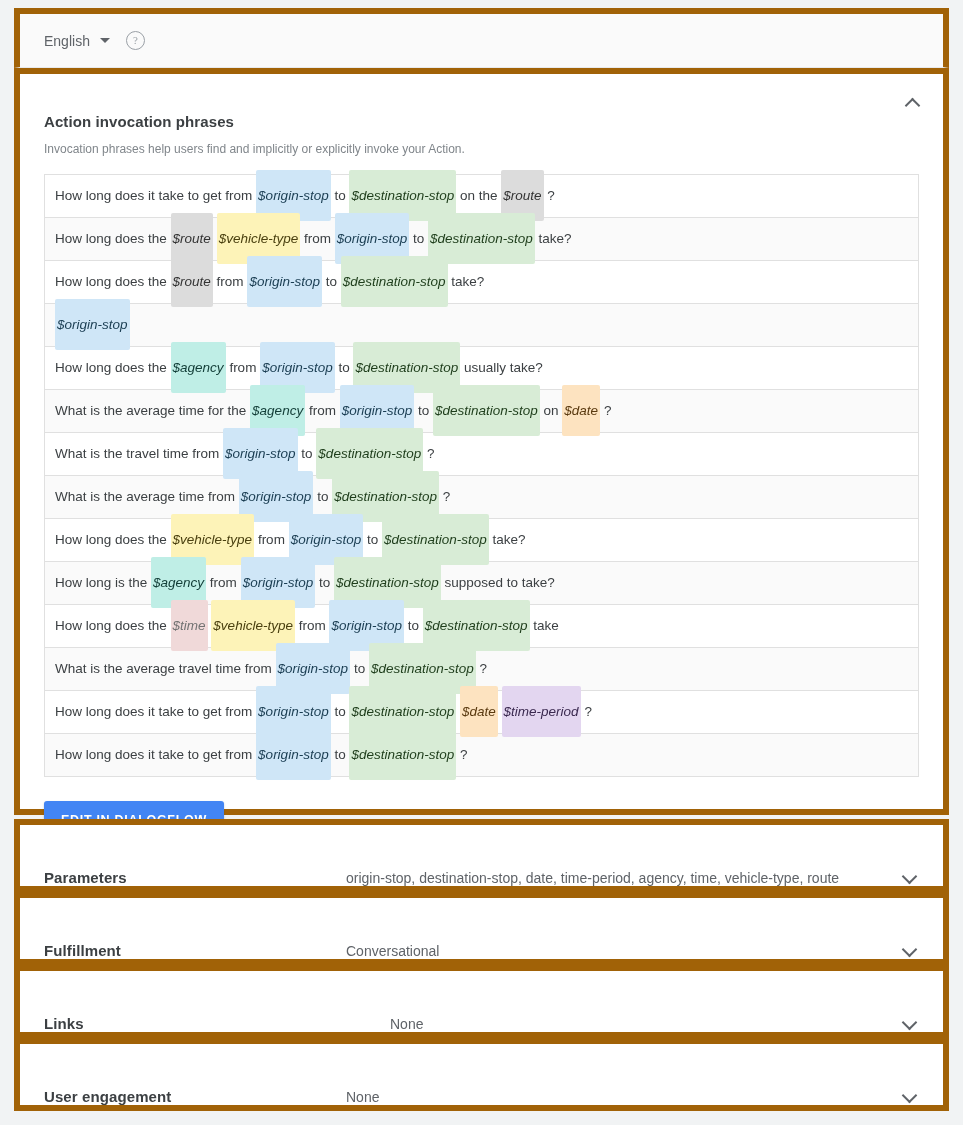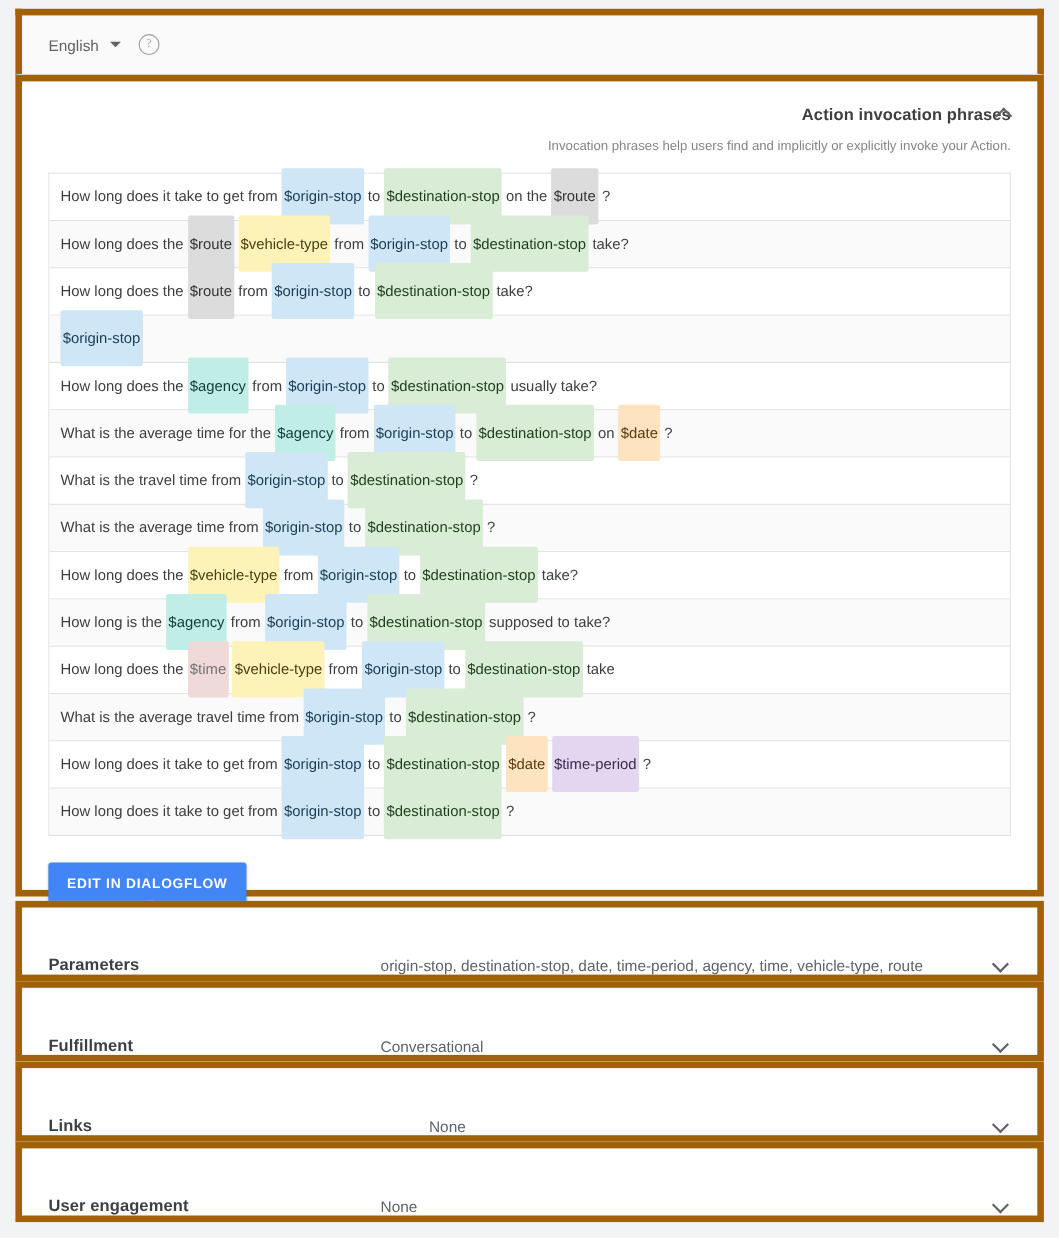--- a/index.html
+++ b/index.html
@@ -65,22 +65,21 @@
   }
 
   
   .invoc-card {
     top: 68px;
     height: 747px;
     padding: 0;
   }
   .invoc-head {
     position: relative;
-    padding: 22px 24px 0 24px;
-    text-align: right;
+    padding: 39px 24px 0 24px;
   }
   .invoc-title {
     font-size: 15px;
     font-weight: bold;
     color: #3c4043;
     letter-spacing: .1px;
   }
   .invoc-sub {
     margin-top: 12px;
     font-size: 12px;
@@ -120,20 +119,21 @@
     background: #fff;
     cursor: text;
   }
   .phrase-row.alt {
     background: #fafafa;
   }
   .chip {
     border-radius: 2px;
     padding: 18px 2px;
     white-space: nowrap;
+    font-style: italic;
   }
   .c-origin      { background: #cfe6f7; color: #1a3d52; }
   .c-destination { background: #d8ecd6; color: #1e3d1b; margin-top: 36px; }
   .c-route       { background: #dcdcdc; color: #333; }
   .c-vehicle     { background: #fdf3b8; color: #4a4010; }
   .c-agency      { background: #bfeee6; color: #123d37; }
   .c-date        { background: #fde3c0; color: #5a3a10; }
   .c-time        { background: #f0d9d9; color: #737373; }
   .c-timeperiod  { background: #e3d6f0; color: #3b2a50; }
 

